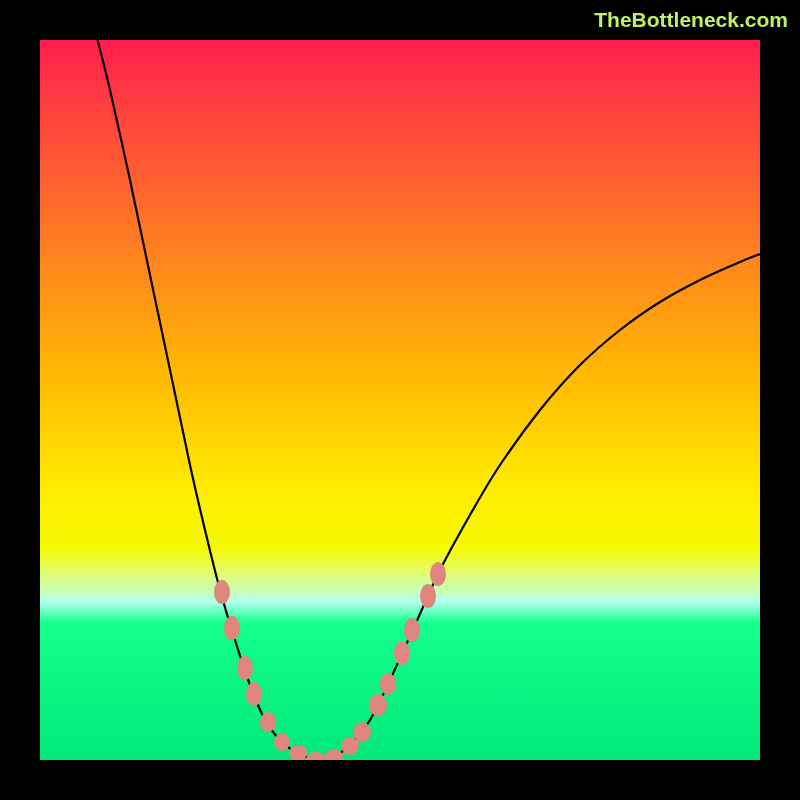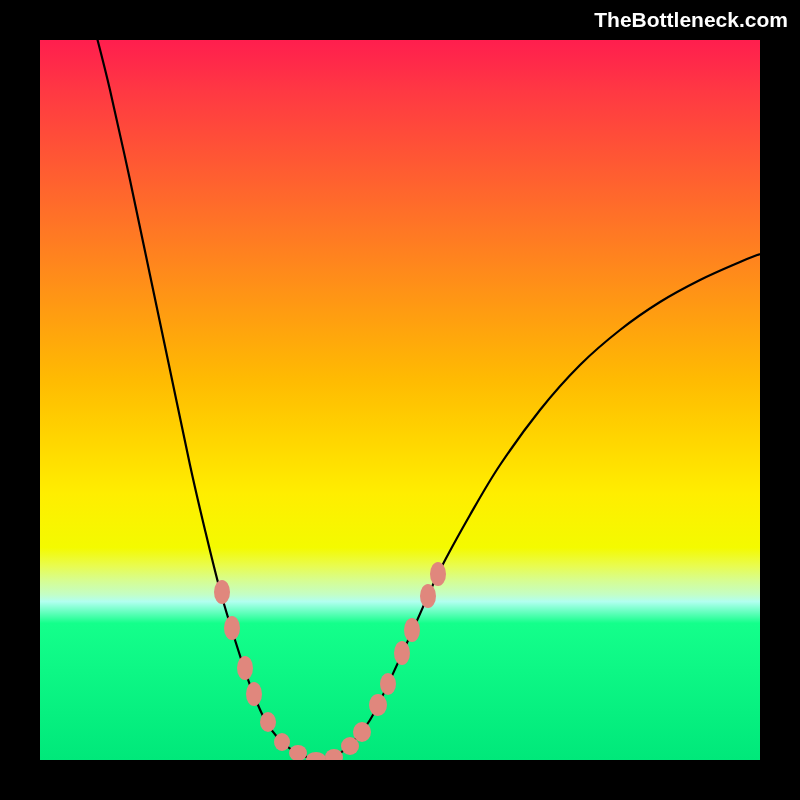--- a/index.html
+++ b/index.html
@@ -3,21 +3,21 @@
 <meta charset="utf-8">
 <style>
   * { margin: 0; padding: 0; box-sizing: border-box; }
   html, body { width: 800px; height: 800px; overflow: hidden; }
   body { background: #000; position: relative; font-family: Arial, sans-serif; }
   
   .watermark {
     position: absolute;
     top: 8px;
     right: 12px;
-    color: #ffffff;
+    color: #bef264;
     font-size: 21px;
     font-weight: bold;
     z-index: 10;
   }
   
   .plot-area {
     position: absolute;
     left: 40px;
     top: 40px;
     width: 720px;

